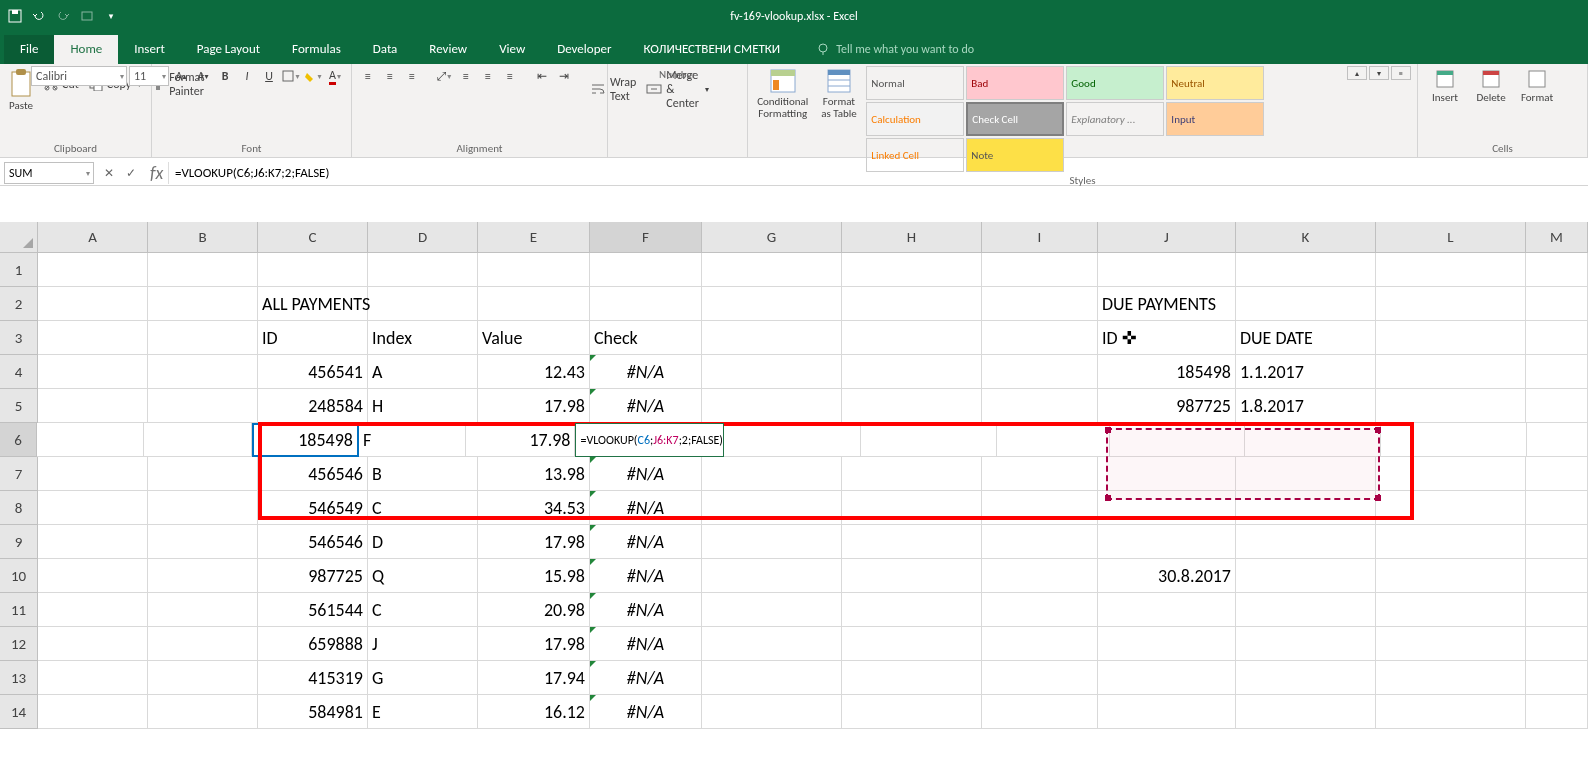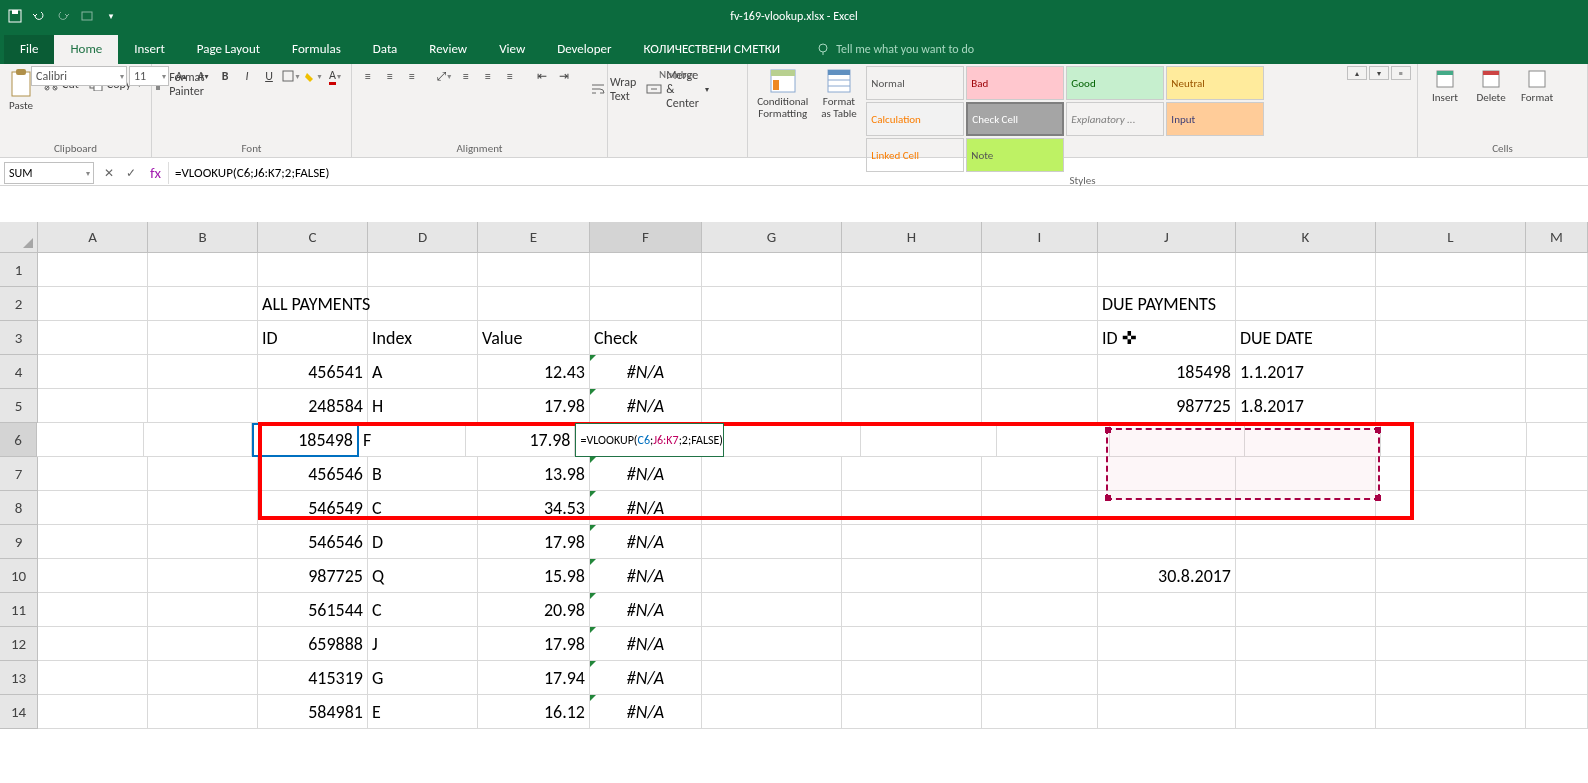--- a/index.html
+++ b/index.html
@@ -25,21 +25,21 @@
 .bigbtn span { font-size:11px; color:#444; text-align:center; line-height:1.1; }
 .combo { height:20px; border:1px solid #c0c0c0; background:#fff; display:flex; align-items:center; padding:0 14px 0 4px; font-size:12px; position:relative; color:#555; }
 .combo::after { content:'▾'; position:absolute; right:2px; font-size:8px; color:#888; }
 .sqbtn { width:20px; height:20px; display:flex; align-items:center; justify-content:center; border:1px solid transparent; color:#444; cursor:pointer; }
 .sqbtn.dd::after { content:'▾'; font-size:8px; color:#888; margin-left:1px; }
 .formula-row { height:28px; display:flex; align-items:center; border-bottom:1px solid #d4d4d4; background:#fff; padding-top:2px;justify-content:flex-end; }
 .name-box { width:90px; height:22px; border:1px solid #c0c0c0; margin-left:4px; padding:0 4px; display:flex; align-items:center; font-size:12px; position:relative; }
 .name-box::after { content:'▾'; position:absolute; right:3px; font-size:8px; color:#888; }
 .fbtns { display:flex; gap:4px; margin:0 6px; align-items:center; }
 .fbtn { width:18px; height:18px; display:flex; align-items:center; justify-content:center; color:#666; cursor:pointer; }
-.fx { width:22px; color:#a21caf; font-size:15px; cursor:pointer; padding-left:4px; }
+.fx { width:22px; font-style:italic; color:#737373; font-size:18px; cursor:pointer; padding-left:4px; }
 .formula-input { flex:1; height:22px; padding:0 6px; display:flex; align-items:center; font-size:13px; border-left:1px solid #ddd; }
 .spacer { height:36px; background:#fff; }
 .grid { position:relative; font-family:Calibri,sans-serif; }
 .col-hdrs { display:flex; background:#e6e6e6; border-bottom:1px solid #c0c0c0; }
 .corner { width:38px; height:30px; background:#e6e6e6; border-right:1px solid #c0c0c0; position:relative; }
 .corner::after { content:''; position:absolute; bottom:4px; right:4px; border-left:10px solid transparent; border-bottom:10px solid #a6a6a6; }
 .col-hdr { height:30px; display:flex; align-items:center; justify-content:center; font-size:15px; color:#444; border-right:1px solid #c0c0c0; background:#e6e6e6; }
 .col-hdr.active { background:#d4d4d4; }
 .row { display:flex; }
 .row-hdr { width:38px; height:34px; display:flex; align-items:center; justify-content:center; font-size:15px; color:#444; background:#e6e6e6; border-right:1px solid #c0c0c0; border-bottom:1px solid #c0c0c0; }
@@ -57,21 +57,21 @@
 .styles-gallery { display:flex; gap:2px; flex-wrap:wrap; width:532px; }
 .style-cell { width:98px; height:34px; border:1px solid #ccc; display:flex; align-items:center; padding:0 4px; font-size:11px; color:#555; }
 .style-cell.bad { color:#9c0006; background:#ffc7ce; }
 .style-cell.good { color:#006100; background:#c6efce; }
 .style-cell.neutral { color:#9c5700; background:#ffeb9c; }
 .style-cell.calc { color:#fa7d00; background:#f2f2f2; }
 .style-cell.check { background:#a5a5a5; color:#fff; border:2px solid #7f7f7f; }
 .style-cell.expl { font-style:italic; color:#7f7f7f;text-align:right; }
 .style-cell.input { color:#3f3f76; background:#ffcc99; }
 .style-cell.link { color:#fa7d00; }
-.style-cell.note { background:#bef264; }
+.style-cell.note { background:#fde047; }
 .formula-tok .blue{color:#0070c0}.formula-tok .pink{color:#c00060}
 </style>
 </head>
 <body>
 
 <div class="titlebar">
   <div class="qat">
     <div class="qat-btn">
         <svg width="14" height="14">
           <rect x="1" y="1" width="12" height="12" fill="none" stroke="#fff"></rect>

